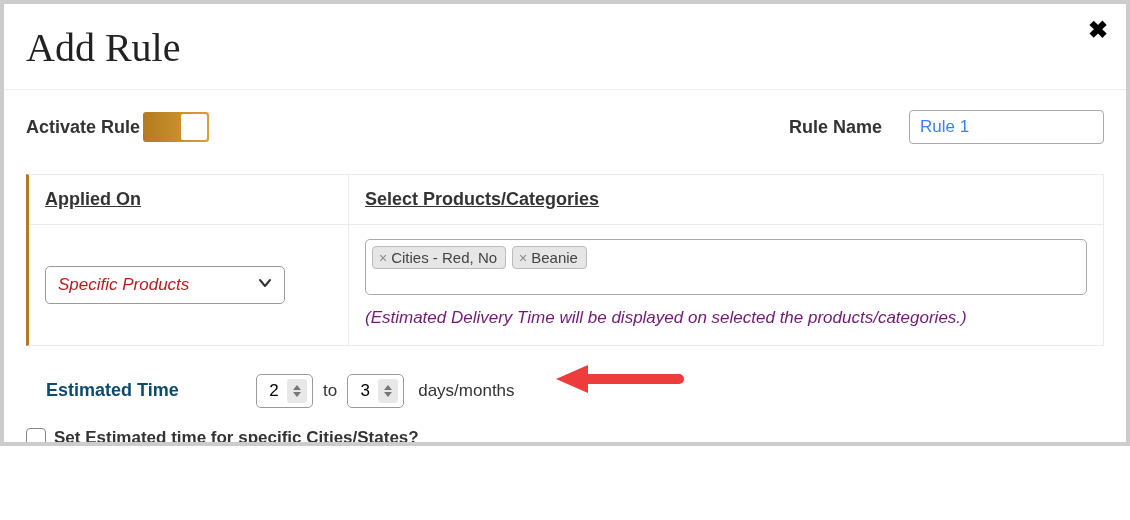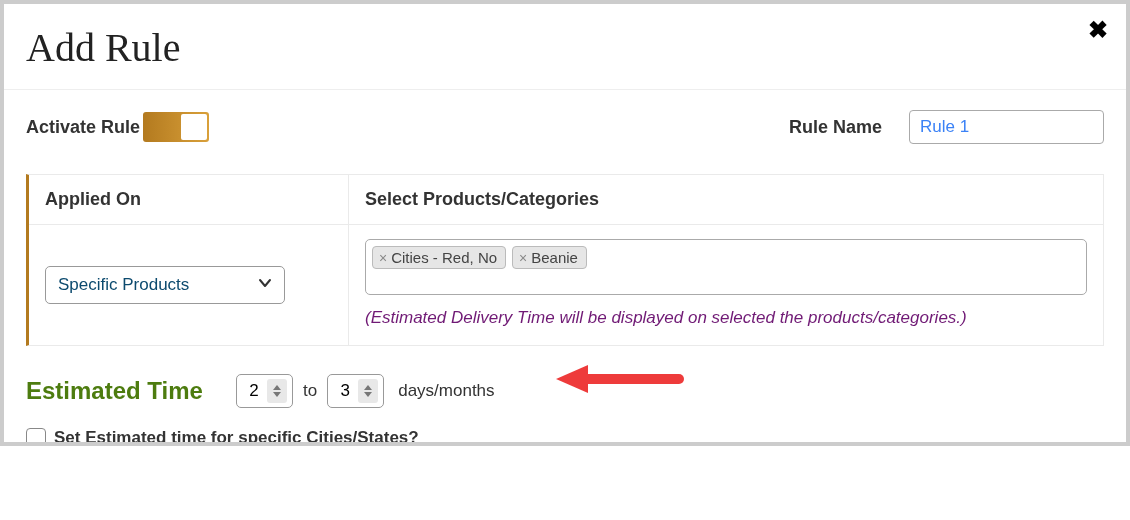--- a/index.html
+++ b/index.html
@@ -116,20 +116,21 @@
   .applied-head .col-right,
   .applied-body .col-right {
     flex: 1;
     padding: 14px 16px;
   }
   .applied-head .col-left,
   .applied-head .col-right {
     font-weight: 700;
     font-size: 18px;
     color: #333;
+    text-decoration: underline;
   }
   .applied-body {
     display: flex;
   }
   .applied-body .col-left {
     display: flex;
     align-items: center;
     padding-top: 40px;
     padding-bottom: 40px;
   }
@@ -140,21 +141,22 @@
     width: 240px;
   }
   .select {
     width: 100%;
     border: 1px solid #999;
     border-radius: 5px;
     padding: 8px 22px 8px 12px;
     font-size: 17px;
     background: #fff;
     cursor: pointer;
-    color: #0c4a6e;
+    color: #b91c1c;
+    font-style: italic;
   }
   .select-caret {
     position: absolute;
     right: 12px;
     top: 50%;
     transform: translateY(-50%);
     pointer-events: none;
   }
 
   
@@ -198,23 +200,24 @@
   
   .est-row {
     display: flex;
     align-items: center;
     gap: 10px;
     padding: 28px 22px 8px 22px;
     position: relative;
   }
   .est-label {
     font-weight: 700;
-    font-size: 24px;
-    color: #4d7c0f;
+    font-size: 18px;
+    color: #0c4a6e;
     width: 200px;
+    margin-left: 20px;
   }
   .num-input-wrap {
     display: flex;
     align-items: center;
     border: 1px solid #999;
     border-radius: 5px;
     overflow: hidden;
     height: 34px;
     background: #fff;
   }

